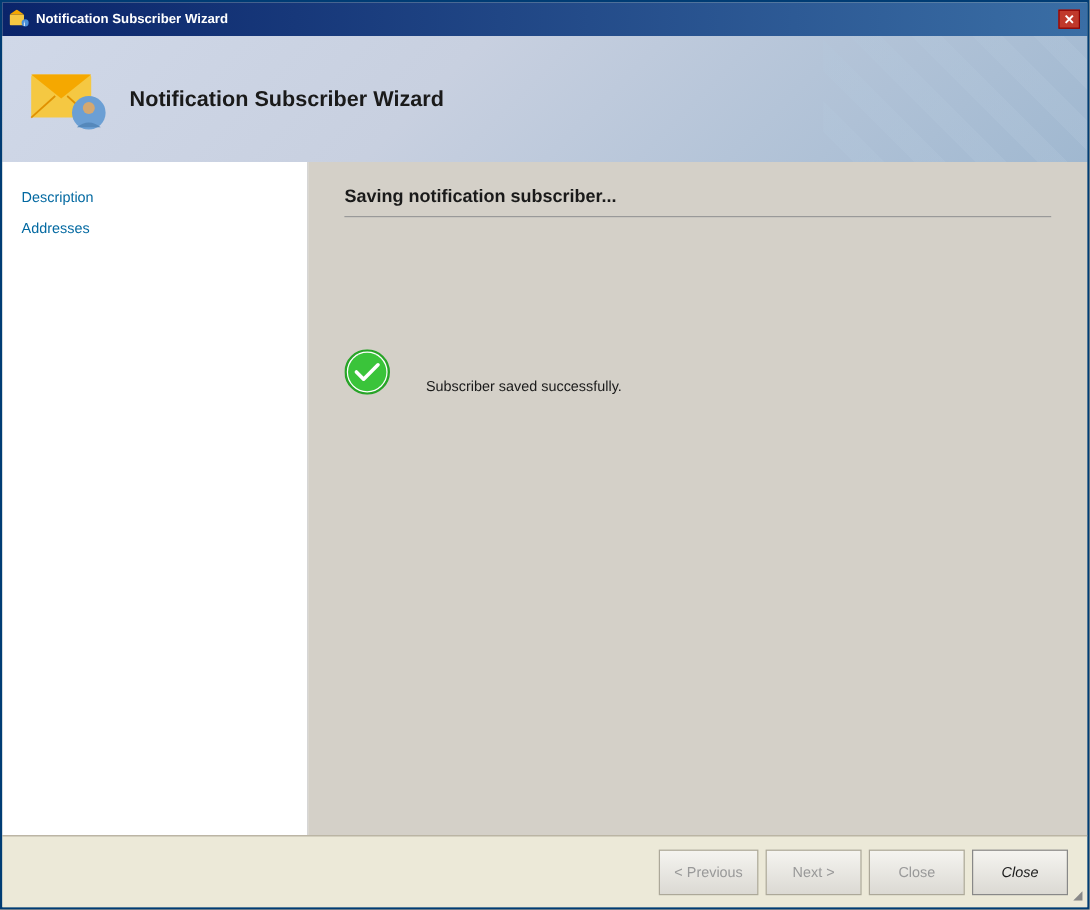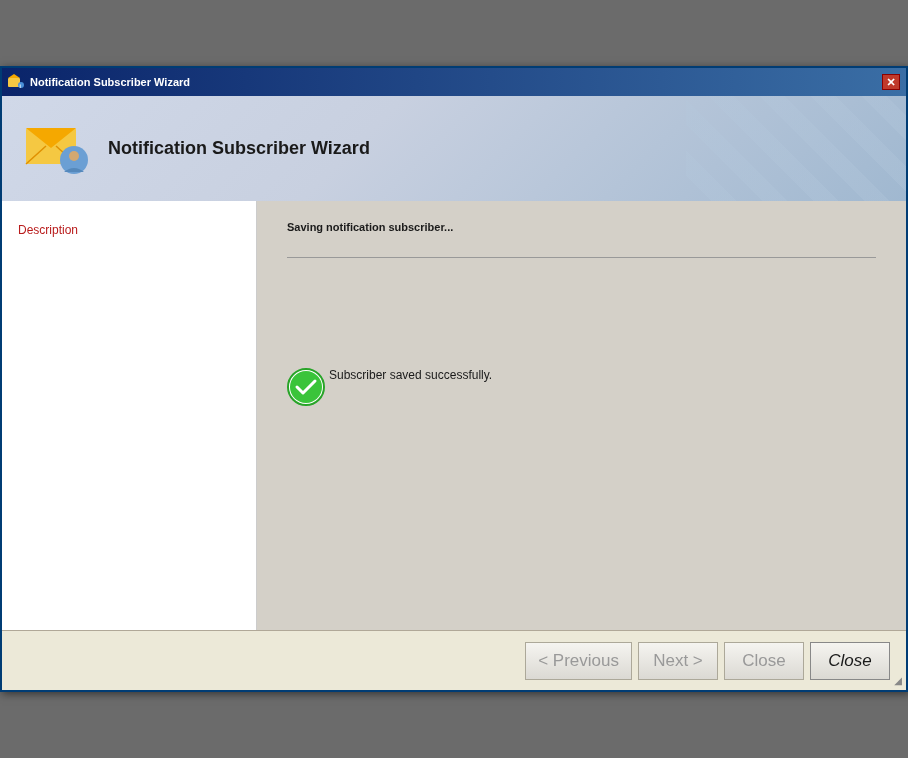--- a/index.html
+++ b/index.html
@@ -10,21 +10,21 @@
       font-size: 12px;
       display: flex;
       align-items: center;
       justify-content: center;
       height: 100vh;
       background: #6b6b6b;
     }
 
     .window {
       width: 908px;
-      height: 626px;
+      height: 758px;
       background: #ece9d8;
       border: 2px solid #003c74;
       display: flex;
       flex-direction: column;
       box-shadow: 2px 2px 8px rgba(0,0,0,0.5);
     }
 
     
     .title-bar {
       background: linear-gradient(to right, #0a246a, #3a6ea5);
@@ -120,51 +120,51 @@
       width: 255px;
       background: white;
       border-right: 1px solid #ccc;
       padding: 16px 0;
       flex-shrink: 0;
     }
 
     .sidebar-item {
       padding: 6px 16px;
       font-size: 12px;
-      color: #b91c1c;
+      color: #0369a1;
       cursor: default;
     }
 
     
     .content-area {
       flex: 1;
       background: #d4d0c8;
       padding: 20px 30px;
       display: flex;
       flex-direction: column;
     }
 
     .saving-title {
-      font-size: 11px;
-      font-weight: bold;
-      color: #1a1a1a;
-      margin-bottom: 24px;
+      font-size: 15px;
+      font-weight: bold;
+      color: #1a1a1a;
+      margin-bottom: 8px;
     }
 
     .divider-line {
       height: 1px;
       background: #999;
       margin-bottom: 30px;
     }
 
     .success-row {
       display: flex;
-      align-items: flex-start;
+      align-items: flex-end;
       margin-top: 80px;
-      gap: 4px;
+      gap: 30px;
     }
 
     .success-icon {
       width: 38px;
       height: 38px;
       flex-shrink: 0;
     }
 
     .success-text {
       font-size: 12px;
@@ -193,21 +193,21 @@
     }
 
     .wizard-footer {
       position: relative;
     }
 
     .btn {
       min-width: 80px;
       height: 26px;
       padding: 18px 12px;
-      font-size: 17px;
+      font-size: 12px;
       background: linear-gradient(to bottom, #f5f4f0, #dbd9d3);
       border: 1px solid #aca899;
       cursor: pointer;
       color: #1a1a1a;
       display: flex;
       align-items: center;
       justify-content: center;
     }
 
     .btn:disabled {
@@ -252,20 +252,21 @@
         <path d="M42,58 Q52,50 62,58" fill="#5588bb"></path>
       </svg>
     </div>
     <span class="header-title">Notification Subscriber Wizard</span>
   </div>
 
   <div class="wizard-body">
 
     <div class="sidebar">
       <div class="sidebar-item">Description</div>
+      <div class="sidebar-item">Addresses</div>
     </div>
 
     <div class="content-area">
       <div class="saving-title">Saving notification subscriber...</div>
       <div class="divider-line"></div>
 
       <div class="success-row">
 
         <svg class="success-icon" viewBox="0 0 38 38">
           <circle cx="19" cy="19" r="18" fill="white" stroke="#28a428" stroke-width="2"></circle>

